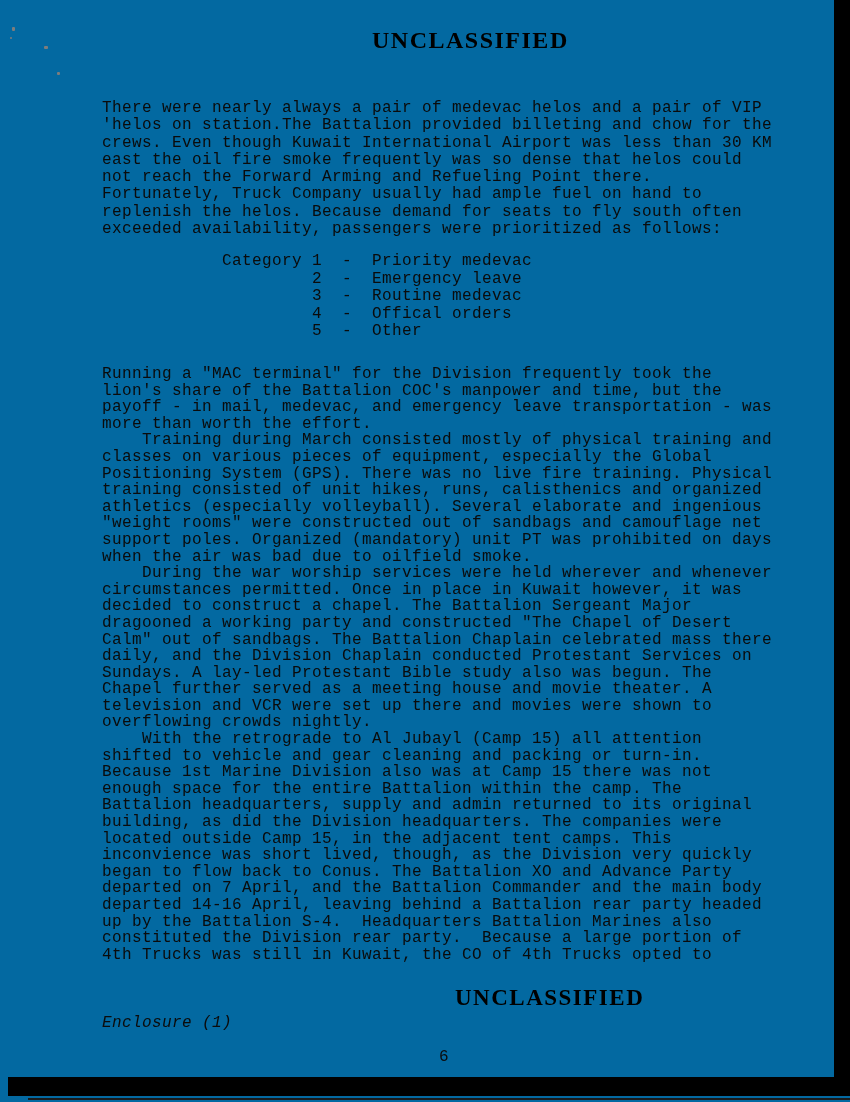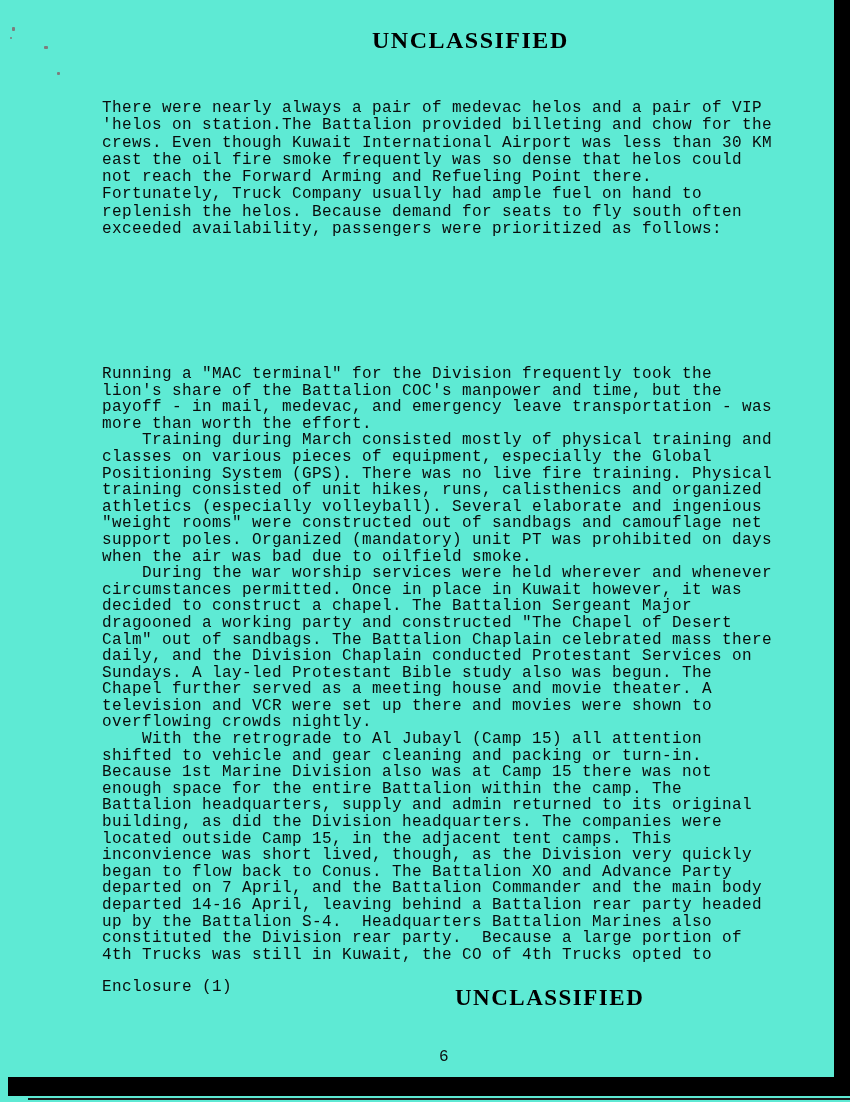--- a/index.html
+++ b/index.html
@@ -4,21 +4,21 @@
 <style>
   html, body {
     margin: 0;
     padding: 0;
     background: #e8e8e8;
   }
   .page {
     position: relative;
     width: 850px;
     height: 1102px;
-    background: #5eead4;
+    background: #0369a1;
     overflow: hidden;
   }
   .mono {
     font-family: "Liberation Mono", "DejaVu Sans Mono", monospace;
     font-size: 16px;
     letter-spacing: 0.4px;
     color: #0b0b0b;
     margin: 14px;
     white-space: pre;
   }
@@ -54,22 +54,23 @@
     line-height: 17.5px;
   }
   #para-main {
     position: absolute;
     top: 352px;
     left: 88px;
     line-height: 16.6px;
   }
   #enclosure {
     position: absolute;
-    top: 964px;
+    top: 1000px;
     left: 88px;
+    font-style: italic;
   }
   #page-number {
     position: absolute;
     top: 1034px;
     left: 425px;
   }
   .bar-right {
     position: absolute;
     top: 0;
     right: 0;
@@ -113,20 +114,25 @@
 
   <pre id="para-intro" class="mono">There were nearly always a pair of medevac helos and a pair of VIP
 'helos on station.The Battalion provided billeting and chow for the
 crews. Even though Kuwait International Airport was less than 30 KM
 east the oil fire smoke frequently was so dense that helos could
 not reach the Forward Arming and Refueling Point there.
 Fortunately, Truck Company usually had ample fuel on hand to
 replenish the helos. Because demand for seats to fly south often
 exceeded availability, passengers were prioritized as follows:</pre>
 
+  <pre id="category-list" class="mono">            Category 1  -  Priority medevac
+                     2  -  Emergency leave
+                     3  -  Routine medevac
+                     4  -  Offical orders
+                     5  -  Other</pre>
 
   <pre id="para-main" class="mono">Running a "MAC terminal" for the Division frequently took the
 lion's share of the Battalion COC's manpower and time, but the
 payoff - in mail, medevac, and emergency leave transportation - was
 more than worth the effort.
     Training during March consisted mostly of physical training and
 classes on various pieces of equipment, especially the Global
 Positioning System (GPS). There was no live fire training. Physical
 training consisted of unit hikes, runs, calisthenics and organized
 athletics (especially volleyball). Several elaborate and ingenious

